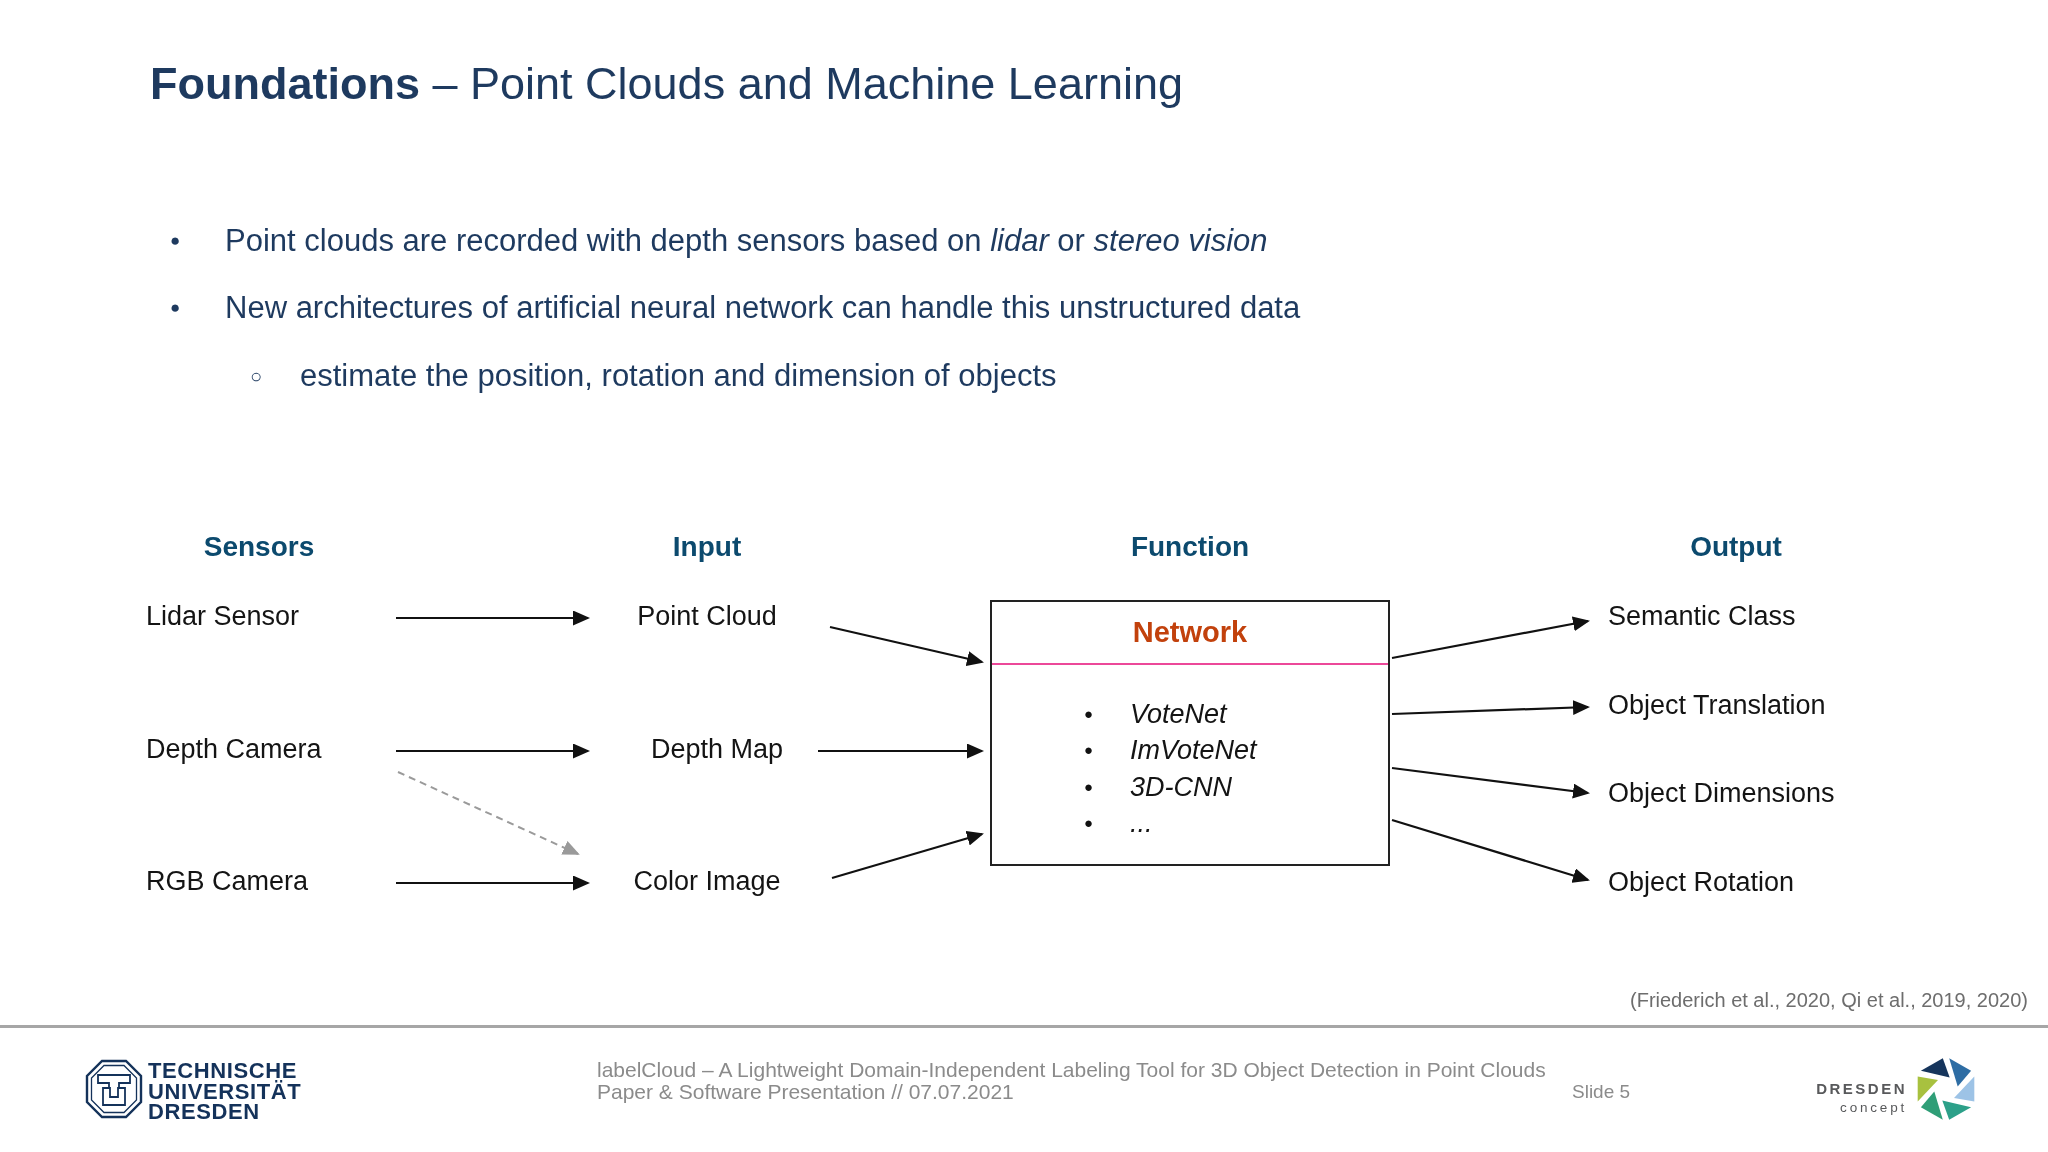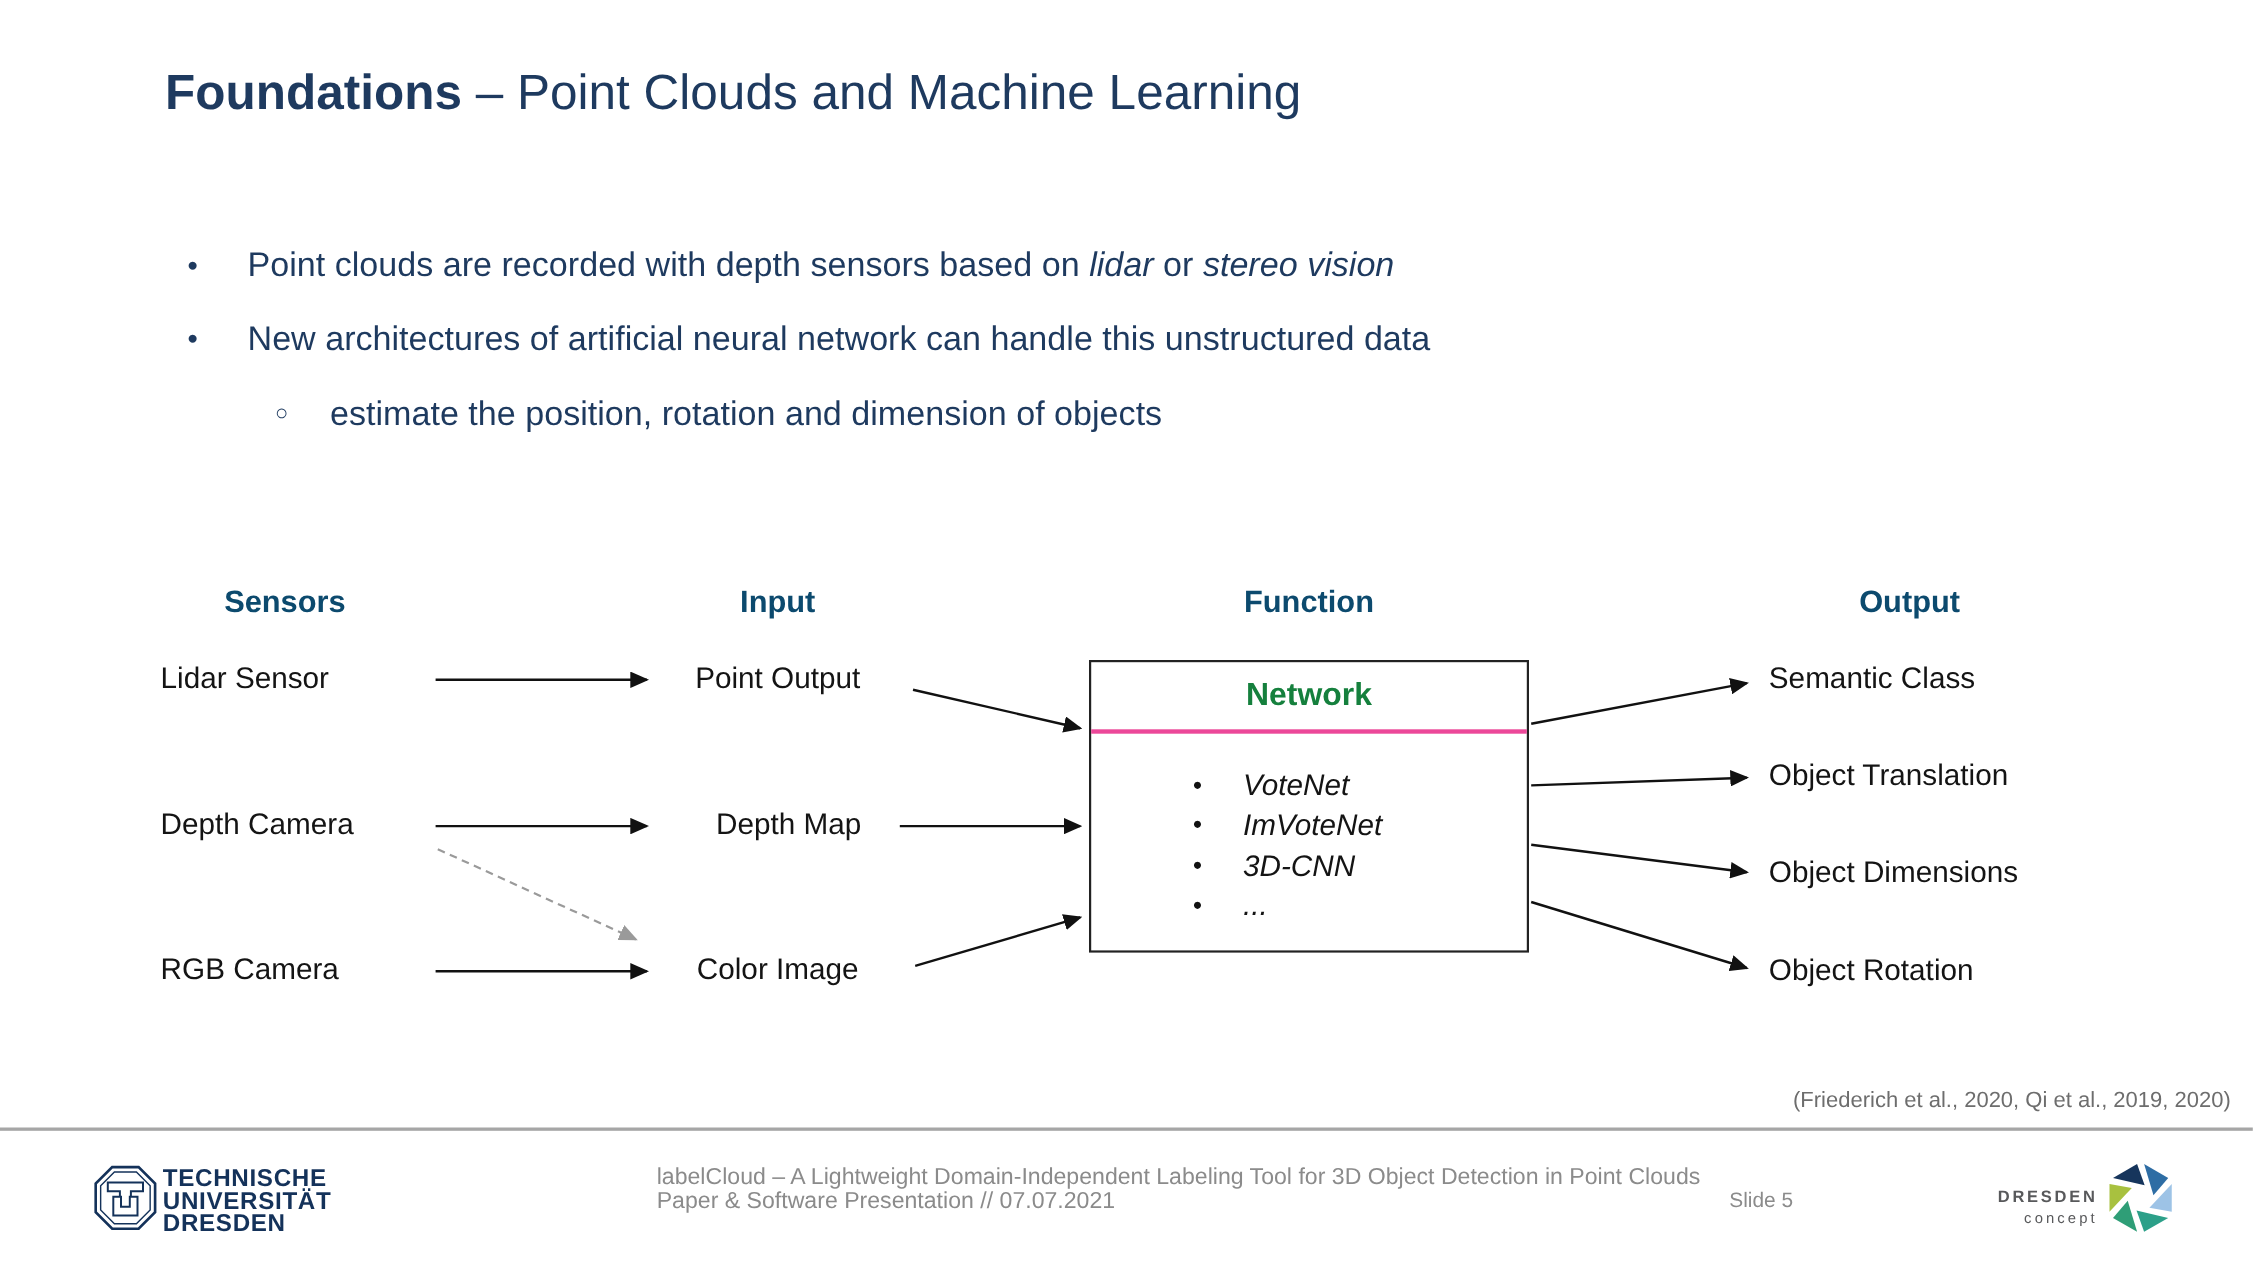--- a/index.html
+++ b/index.html
@@ -24,21 +24,21 @@
   .b3{left:250px;top:356px;}
 
   
   .dg-header{font-size:28px;font-weight:700;color:#0c4a6e;transform:translateX(-50%);white-space:nowrap;margin-top:14px;}
   
   .dg-label{font-size:27px;color:#141414;white-space:nowrap;}
   .dg-center{transform:translateX(-50%);}
 
   
   .network-box{left:990px;top:600px;width:400px;height:266px;border:2px solid #222;background:#fff;box-sizing:border-box;}
-  .network-title{height:61px;line-height:61px;text-align:center;font-size:29px;font-weight:700;color:#15803d;border-bottom:4px solid #ec4899;}
+  .network-title{height:61px;line-height:61px;text-align:center;font-size:29px;font-weight:700;color:#c2410c;border-bottom:2px solid #ec4899;}
   .net-item{position:absolute;left:0;width:100%;height:36px;line-height:36px;}
   .net-item .dot{position:absolute;left:92px;top:0;font-size:15px;color:#111;}
   .net-item .lbl{position:absolute;left:138px;top:0;font-size:27px;font-style:italic;color:#141414;white-space:nowrap;}
 
   
   .citation{right:20px;top:989px;font-size:20px;color:#6d6d6d;}
 
   
   .footer-line{left:0;top:1025px;width:2048px;height:3px;background:#a6a6a6;}
   .tu-text{left:148px;top:1061px;color:#14325a;font-weight:700;font-size:22px;line-height:20.5px;letter-spacing:0.6px;}
@@ -73,21 +73,21 @@
 
 <div class="abs dg-header" style="left:259px;top:517px;">Sensors</div>
 <div class="abs dg-header" style="left:707px;top:517px;">Input</div>
 <div class="abs dg-header" style="left:1190px;top:517px;">Function</div>
 <div class="abs dg-header" style="left:1736px;top:517px;">Output</div>
 
 <div class="abs dg-label" style="left:146px;top:601px;">Lidar Sensor</div>
 <div class="abs dg-label" style="left:146px;top:734px;">Depth Camera</div>
 <div class="abs dg-label" style="left:146px;top:866px;">RGB Camera</div>
 
-<div class="abs dg-label dg-center" style="left:707px;top:601px;">Point Output</div>
+<div class="abs dg-label dg-center" style="left:707px;top:601px;">Point Cloud</div>
 <div class="abs dg-label dg-center" style="left:707px;top:734px;margin-left:10px;">Depth Map</div>
 <div class="abs dg-label dg-center" style="left:707px;top:866px;">Color Image</div>
 
 <div class="abs network-box">
   <div class="network-title">Network</div>
   <div class="net-item" style="top:94px;">
     <span class="dot">●</span>
     <span class="lbl">VoteNet</span>
   </div>
   <div class="net-item" style="top:130px;">

